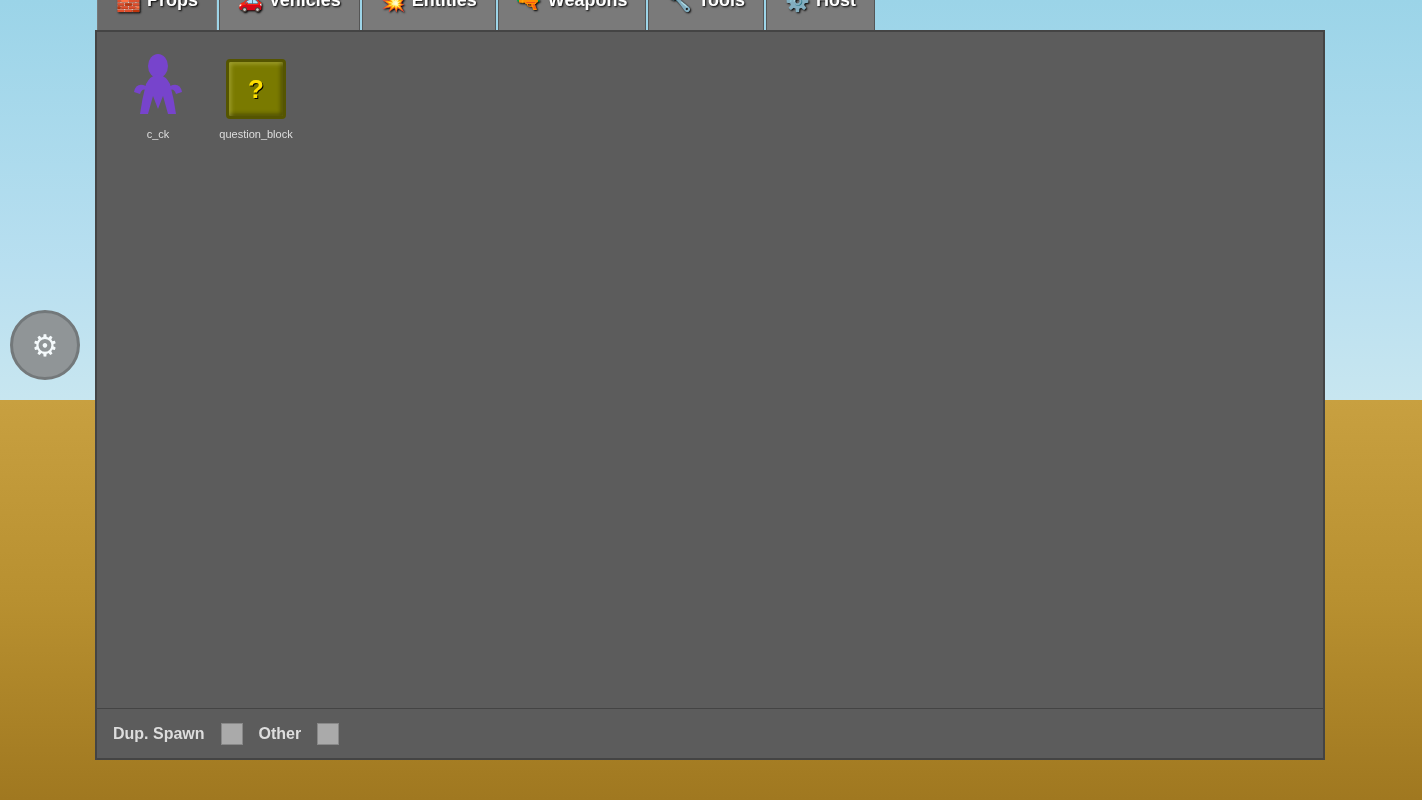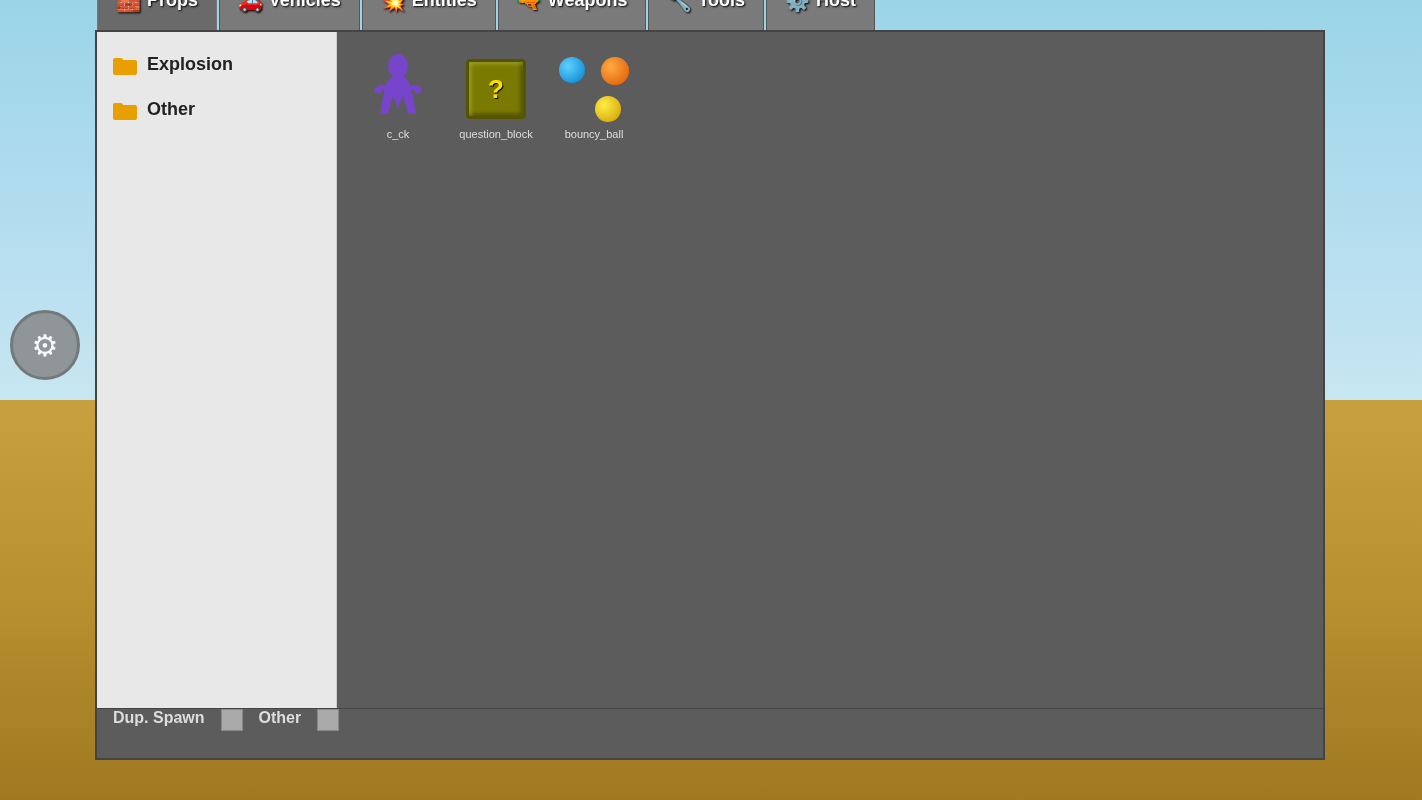--- a/index.html
+++ b/index.html
@@ -160,21 +160,21 @@
     
     .bottom-bar {
       position: absolute;
       bottom: 0;
       left: 0;
       right: 0;
       height: 50px;
       background: #5c5c5c;
       border-top: 1px solid #444;
       display: flex;
-      align-items: flex-start;
+      align-items: center;
       padding: 0 16px;
       gap: 16px;
     }
 
     .bottom-label {
       font-size: 16px;
       font-weight: bold;
       color: #ddd;
     }
 
@@ -296,36 +296,20 @@
       <span>Tools</span>
     </div>
     <div class="tab">
       <span class="tab-icon">⚙️</span>
       <span>Host</span>
     </div>
   </div>
 
   <div class="content-area">
 
-    <div class="sidebar">
-      <div class="sidebar-item">
-        <svg class="folder-icon" viewBox="0 0 24 20">
-          <rect x="0" y="5" width="24" height="15" rx="2" class="folder-yellow"></rect>
-          <rect x="0" y="3" width="10" height="5" rx="2" class="folder-yellow"></rect>
-        </svg>
-        <span>Explosion</span>
-      </div>
-      <div class="sidebar-item">
-        <svg class="folder-icon" viewBox="0 0 24 20">
-          <rect x="0" y="5" width="24" height="15" rx="2" class="folder-yellow"></rect>
-          <rect x="0" y="3" width="10" height="5" rx="2" class="folder-yellow"></rect>
-        </svg>
-        <span>Other</span>
-      </div>
-    </div>
 
     <div class="main-content">
       <div class="items-grid">
 
         <div class="item-cell">
           <div class="item-icon">
             <svg width="60" height="70" viewBox="0 0 60 70">
 
               <ellipse cx="30" cy="12" rx="10" ry="12" fill="#7744cc"></ellipse>
 
@@ -340,30 +324,20 @@
 
         <div class="item-cell">
           <div class="item-icon">
             <div class="icon-qblock">
               <span style="font-size:26px;font-weight:900;color:#ffe000;text-shadow:1px 1px 0 #000;">?</span>
             </div>
           </div>
           <span class="item-label">question_block</span>
         </div>
 
-        <div class="item-cell">
-          <div class="item-icon">
-            <div class="icon-bouncy">
-              <div class="ball-blue"></div>
-              <div class="ball-orange"></div>
-              <div class="ball-yellow"></div>
-            </div>
-          </div>
-          <span class="item-label">bouncy_ball</span>
-        </div>
 
       </div>
     </div>
   </div>
 
   <div class="bottom-bar">
     <span class="bottom-label">Dup. Spawn</span>
     <div class="bottom-checkbox"></div>
     <span class="bottom-label">Other</span>
     <div class="bottom-checkbox"></div>

